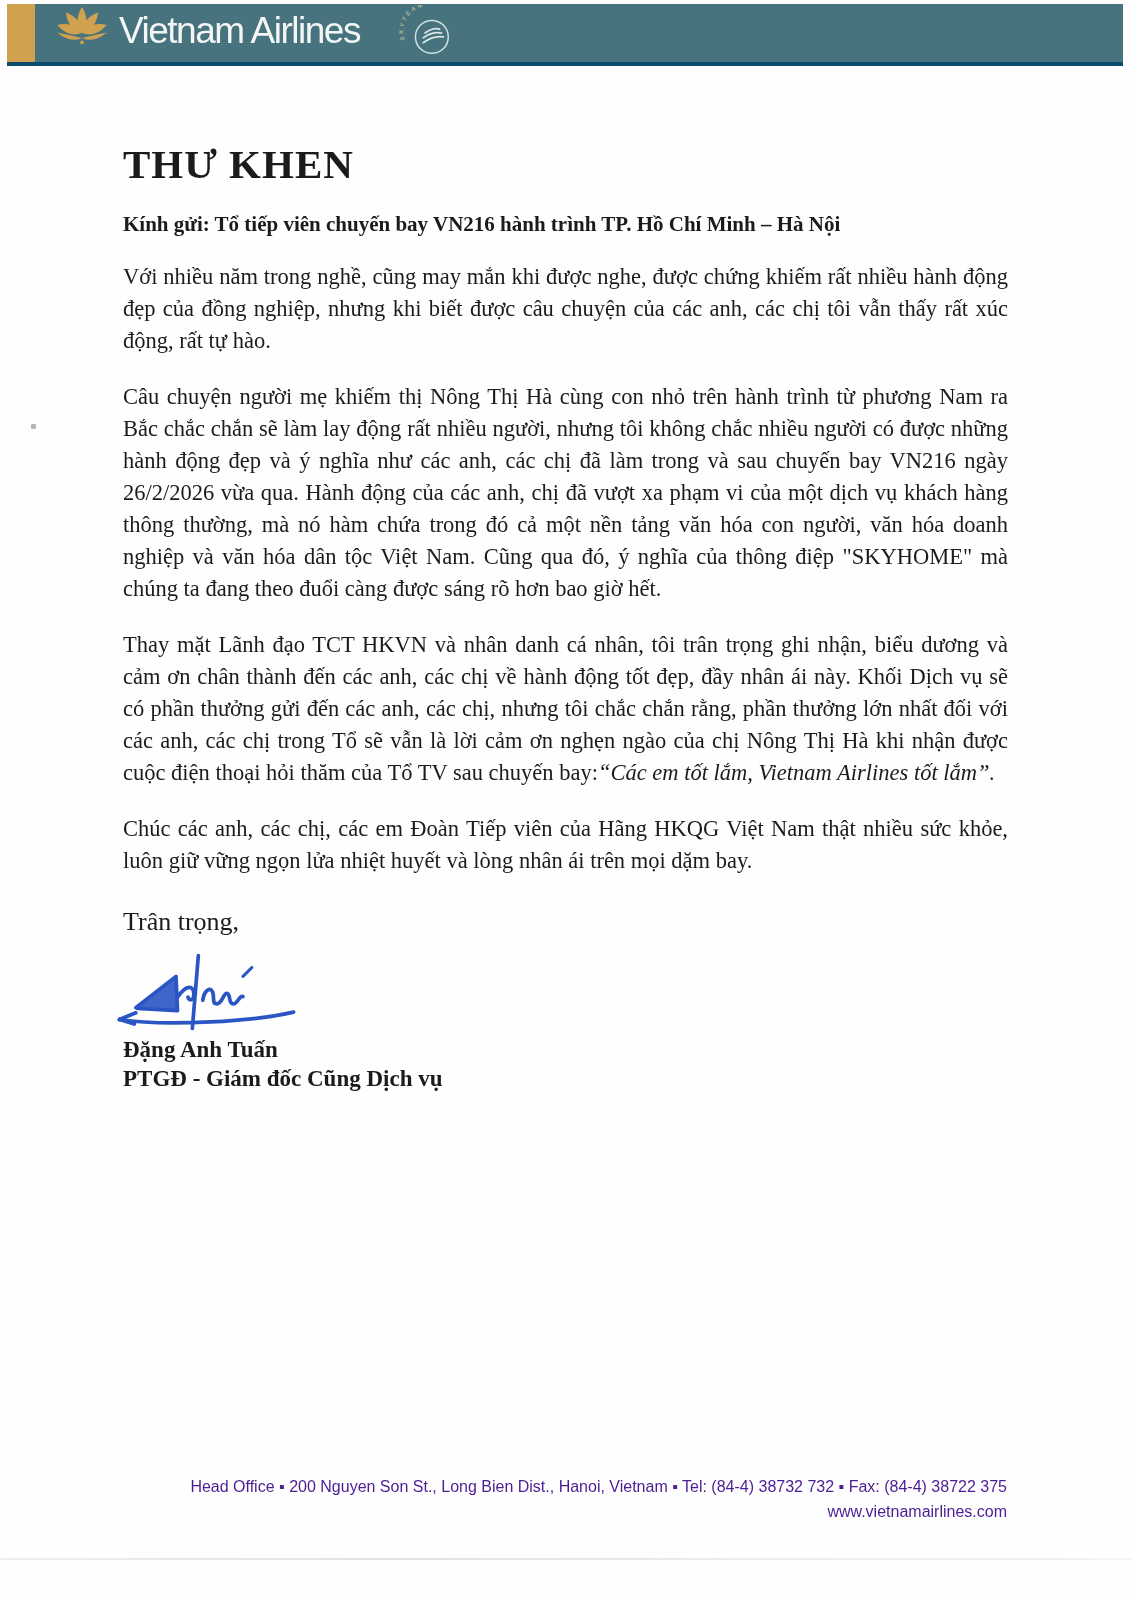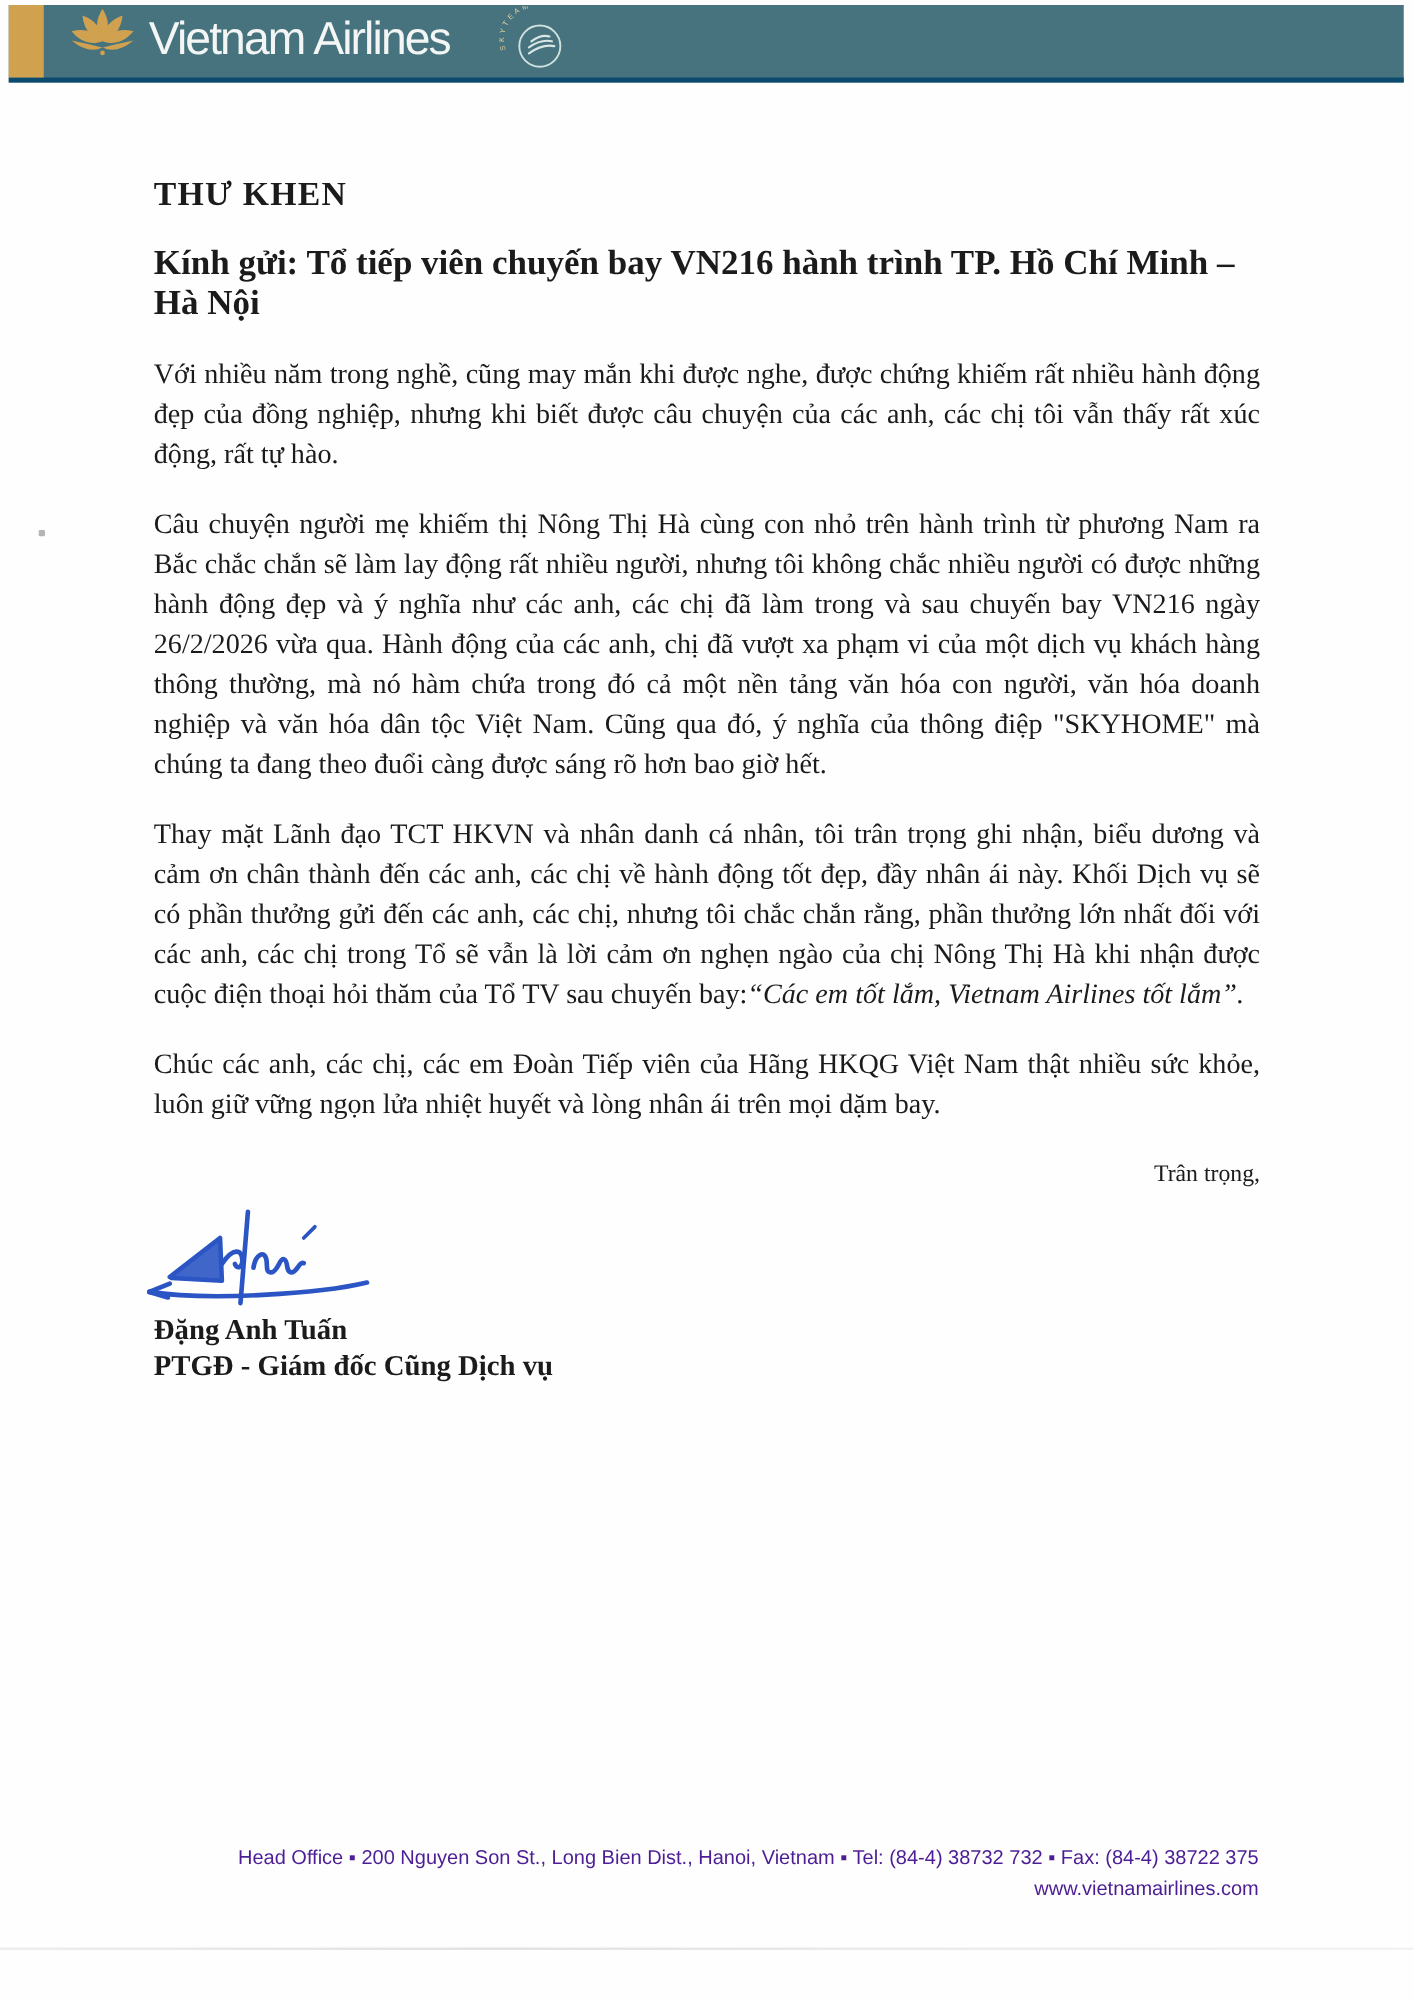--- a/index.html
+++ b/index.html
@@ -32,31 +32,31 @@
     color:#f3f6f4; letter-spacing:-1.5px;
     white-space:nowrap;
   }
   .logotype .w2 { margin-left:7px; }
   .skyteam { position:absolute; left:392px; top:1px; width:58px; height:58px; }
 
   
   .content { position:absolute; left:123px; top:64px; width:885px; }
   .title {
     margin:76px 0 0 0;
-    font-size:27px; font-weight:bold; letter-spacing:1px;
+    font-size:41px; font-weight:bold; letter-spacing:1px;
   }
-  .recipient { margin:24px 0 0 0; font-size:28px; font-weight:bold; }
+  .recipient { margin:24px 0 0 0; font-size:21px; font-weight:bold; }
   .para {
     margin:24px 0 0 0;
     font-size:22.5px; line-height:32px;
     text-align:justify;
   }
   .para b { font-weight:normal; }
   .para i { font-style:italic; }
-  .closing { margin:30px 0 0 0; font-size:19px;text-align:right; }
+  .closing { margin:30px 0 0 0; font-size:26px; }
 
   .signature { display:block; margin:14px 0 0 -8px; width:186px; height:82px; }
   .signer-name  { margin:4px 0 0 0; font-size:23px; font-weight:bold; }
   .signer-title { margin:3px 0 0 0; font-size:23px; font-weight:bold; }
 
   
   .margin-dot {
     position:absolute; left:31px; top:424px;
     width:5px; height:5px; background:#8d8d8d;
     border-radius:1px; opacity:.65;

